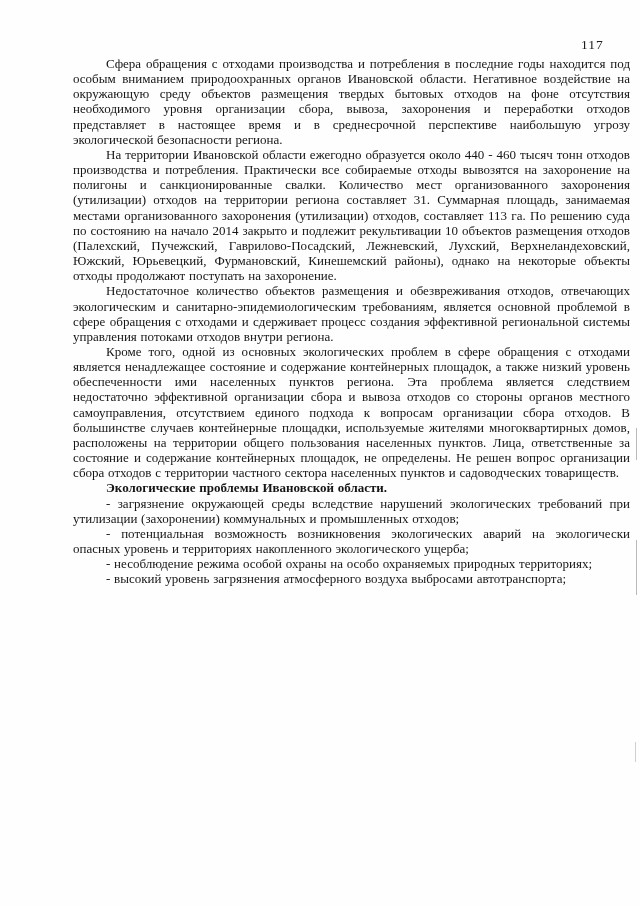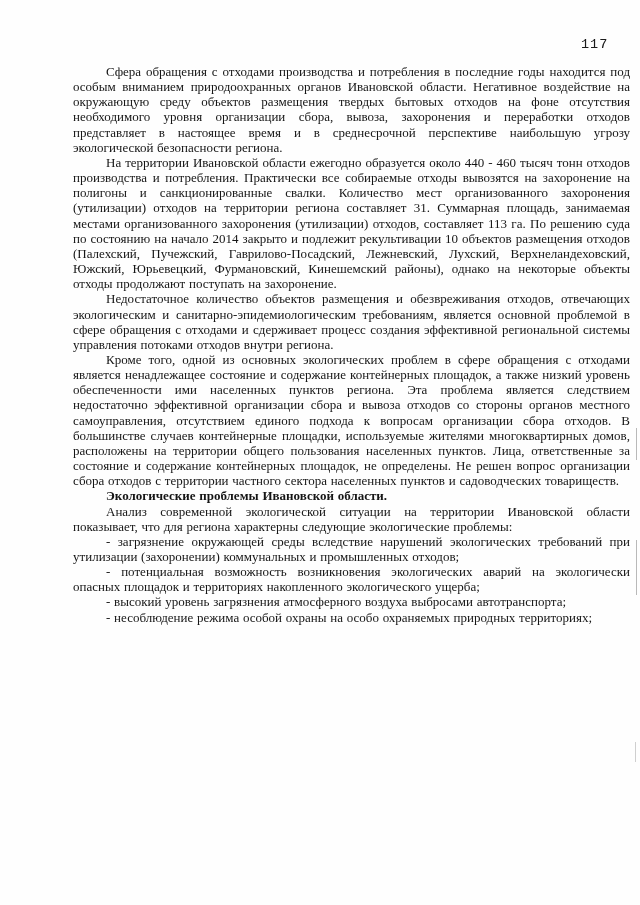--- a/index.html
+++ b/index.html
@@ -22,25 +22,24 @@
     height: 905px;
     background: #fefefe;
   }
   .page-number {
     position: absolute;
     top: 37px;
     left: 581px;
     font-size: 13.5px;
     letter-spacing: 1px;
     color: #1b1b1b;
-    font-family: Liberation Mono, monospace;
   }
   .content {
     position: absolute;
-    top: 64px;
+    top: 56px;
     left: 73px;
     width: 557px;
     font-size: 13px;
     line-height: 15.15px;
     text-align: justify;
     text-justify: inter-word;
     color: #151515;
   }
   .content p {
     margin: 0;
@@ -67,23 +66,22 @@
 <div class="page">
 
   <div class="page-number">117</div>
 
   <div class="content">
     <p>Сфера обращения с отходами производства и потребления в последние годы находится под особым вниманием природоохранных органов Ивановской области. Негативное воздействие на окружающую среду объектов размещения твердых бытовых отходов на фоне отсутствия необходимого уровня организации сбора, вывоза, захоронения и переработки отходов представляет в настоящее время и в среднесрочной перспективе наибольшую угрозу экологической безопасности региона.</p>
     <p>На территории Ивановской области ежегодно образуется около 440 - 460 тысяч тонн отходов производства и потребления. Практически все собираемые отходы вывозятся на захоронение на полигоны и санкционированные свалки. Количество мест организованного захоронения (утилизации) отходов на территории региона составляет 31. Суммарная площадь, занимаемая местами организованного захоронения (утилизации) отходов, составляет 113 га. По решению суда по состоянию на начало 2014 закрыто и подлежит рекультивации 10 объектов размещения отходов (Палехский, Пучежский, Гаврилово-Посадский, Лежневский, Лухский, Верхнеландеховский, Южский, Юрьевецкий, Фурмановский, Кинешемский районы), однако на некоторые объекты отходы продолжают поступать на захоронение.</p>
     <p>Недостаточное количество объектов размещения и обезвреживания отходов, отвечающих экологическим и санитарно-эпидемиологическим требованиям, является основной проблемой в сфере обращения с отходами и сдерживает процесс создания эффективной региональной системы управления потоками отходов внутри региона.</p>
     <p>Кроме того, одной из основных экологических проблем в сфере обращения с отходами является ненадлежащее состояние и содержание контейнерных площадок, а также низкий уровень обеспеченности ими населенных пунктов региона. Эта проблема является следствием недостаточно эффективной организации сбора и вывоза отходов со стороны органов местного самоуправления, отсутствием единого подхода к вопросам организации сбора отходов. В большинстве случаев контейнерные площадки, используемые жителями многоквартирных домов, расположены на территории общего пользования населенных пунктов. Лица, ответственные за состояние и содержание контейнерных площадок, не определены. Не решен вопрос организации сбора отходов с территории частного сектора населенных пунктов и садоводческих товариществ.</p>
     <p class="heading">Экологические проблемы Ивановской области.</p>
-    <p>Анализ современной экологической ситуации на территории Ивановской области показывает, что для региона характерны следующие экологические проблемы:</p>
     <p>- загрязнение окружающей среды вследствие нарушений экологических требований при утилизации (захоронении) коммунальных и промышленных отходов;</p>
-    <p>- потенциальная возможность возникновения экологических аварий на экологически опасных площадок и территориях накопленного экологического ущерба;</p>
+    <p>- потенциальная возможность возникновения экологических аварий на экологически опасных уровень и территориях накопленного экологического ущерба;</p>
+    <p>- несоблюдение режима особой охраны на особо охраняемых природных территориях;</p>
     <p>- высокий уровень загрязнения атмосферного воздуха выбросами автотранспорта;</p>
-    <p>- несоблюдение режима особой охраны на особо охраняемых природных территориях;</p>
   </div>
 
   <div class="scan-artifact a1"></div>
   <div class="scan-artifact a2"></div>
   <div class="scan-artifact a3"></div>
 </div>
 
 </body></html>

